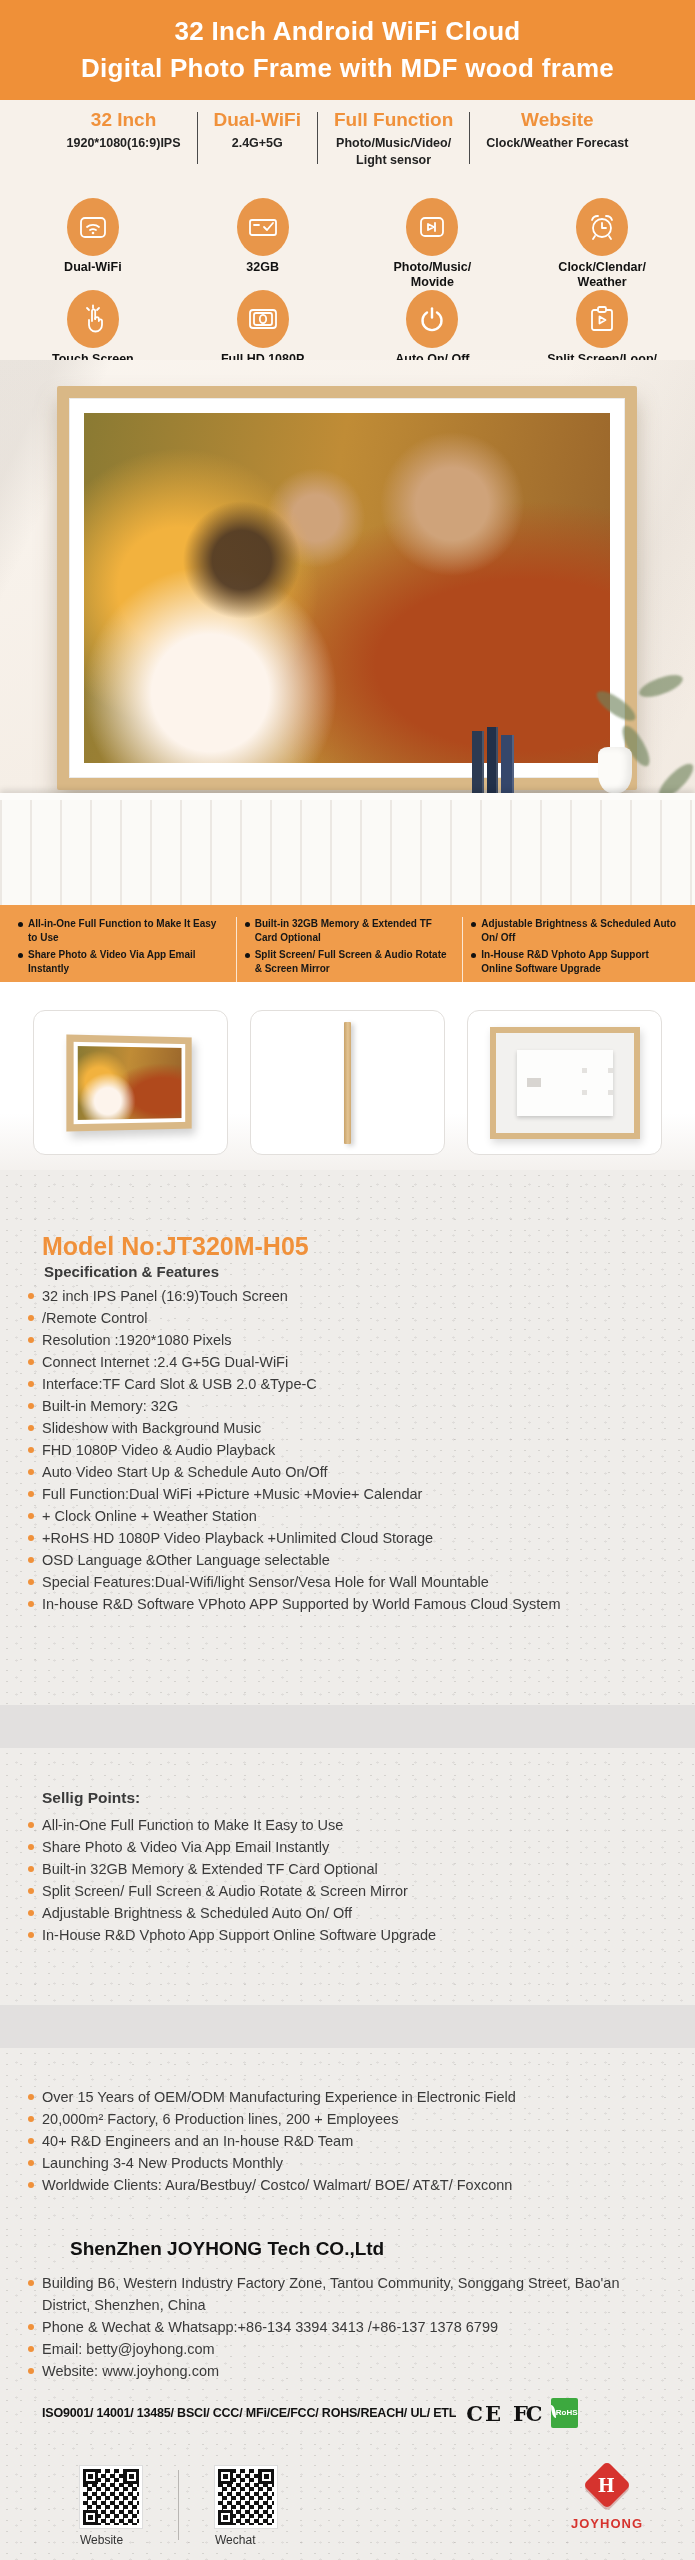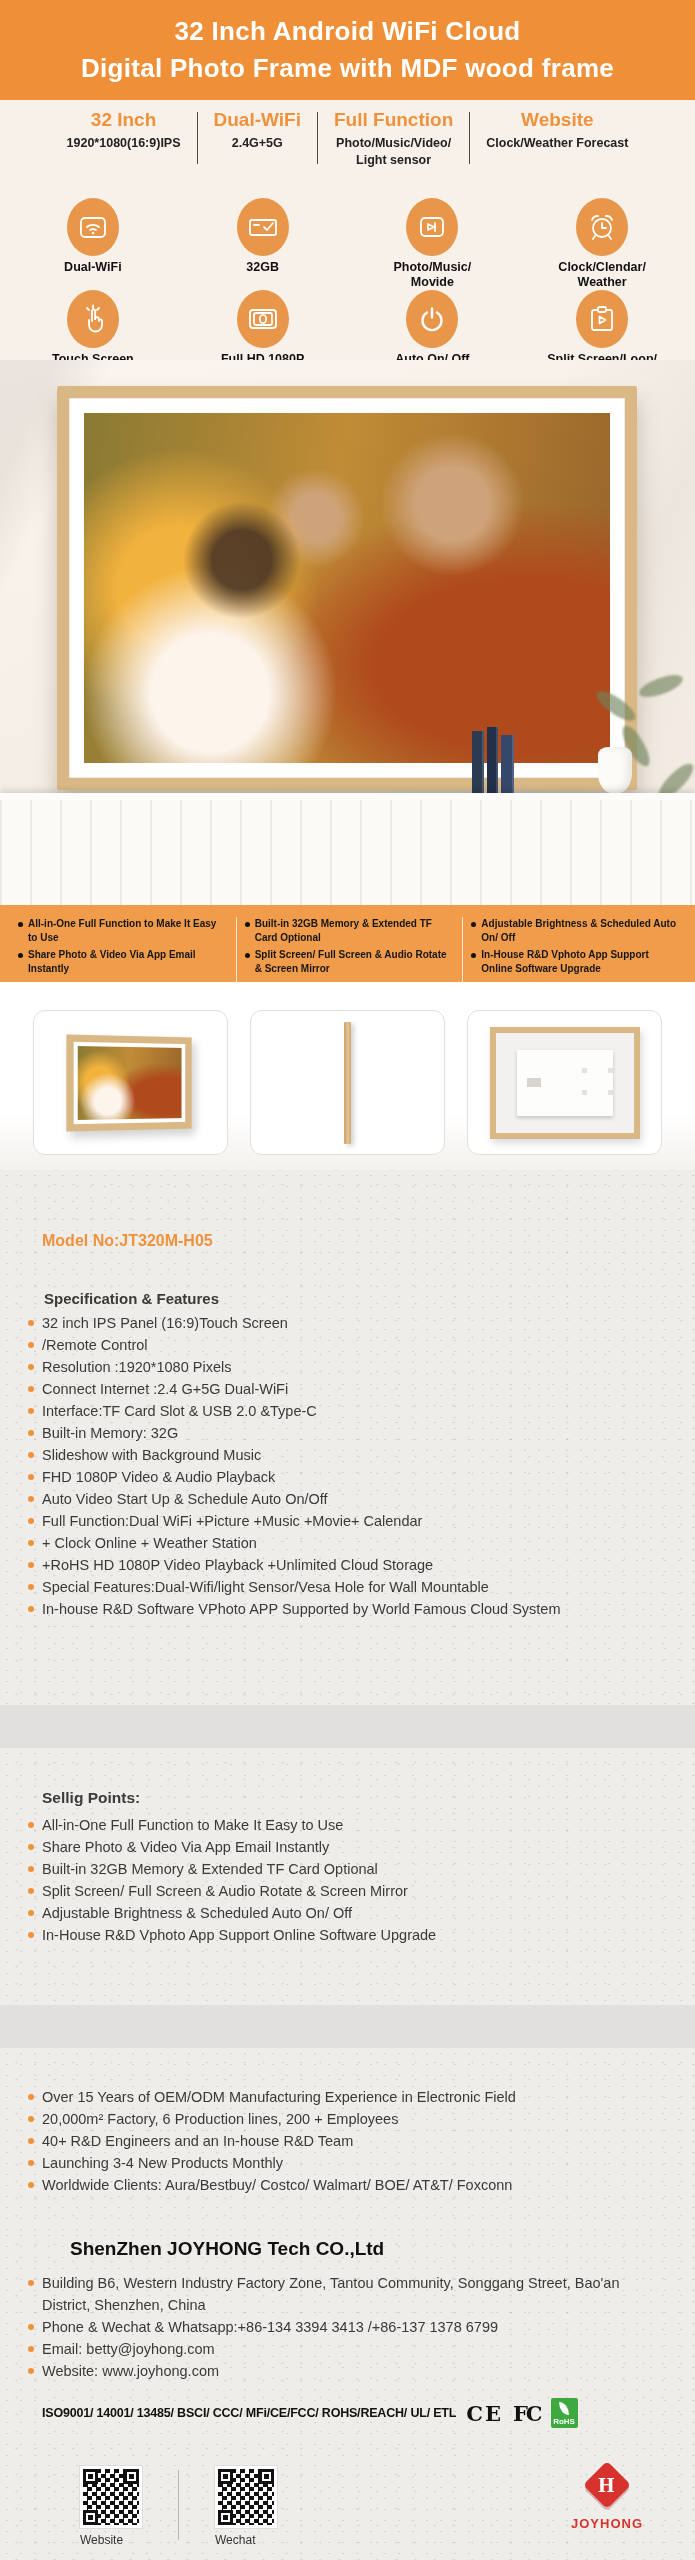--- a/index.html
+++ b/index.html
@@ -147,21 +147,21 @@
     display:flex; align-items:center; justify-content:center;
     box-shadow:2px 4px 8px rgba(0,0,0,.15);
   }
   .backpanel { width:96px; height:66px; background:#FDFDFC; box-shadow:0 2px 4px rgba(0,0,0,.18); position:relative; }
   .backpanel::after { content:""; position:absolute; left:10px; top:28px; width:14px; height:9px; background:#D8D5D1; }
   .backpanel::before { content:""; position:absolute; right:26px; top:18px; width:5px; height:5px; background:#E4E2DF;
     box-shadow:26px 0 0 #E4E2DF, 0 22px 0 #E4E2DF, 26px 22px 0 #E4E2DF; }
 
   
   .model-sec { height:535px; padding:62px 30px 0 42px; }
-  .model-title { color:#F0913B; font-size:16px; font-weight:700; margin-bottom:38px; }
+  .model-title { color:#F0913B; font-size:25px; font-weight:700; }
   .spec-heading { font-size:15px; font-weight:700; color:#3a3a3a; line-height:22px; margin-left:2px; }
   ul.dotlist { list-style:none; margin-top:2px; }
   ul.dotlist li {
     position:relative; font-size:14.5px; color:#3a3a3a; line-height:22px; font-weight:500;
     padding-left:0; max-width:600px;
   }
   ul.dotlist li::before { content:""; position:absolute; left:-14px; top:8px; width:6px; height:6px;
     border-radius:50%; background:#F0913B; }
 
   .grayband { height:43px; background:#E2E0DF; }
@@ -171,21 +171,21 @@
 
   .companyb-sec { height:182px; padding:36px 20px 0 42px; }
 
   .company-sec { height:230px; padding:8px 30px 0 42px; }
   .company-name { font-size:19px; font-weight:700; color:#111; margin-bottom:12px;margin-left:28px; }
   .certline { margin-top:16px; display:flex; align-items:center; gap:10px; }
   .certs { font-size:12.5px; font-weight:700; color:#111; letter-spacing:-.2px; }
   .ce { font-size:21px; font-weight:700; color:#111; letter-spacing:2px; font-family:"DejaVu Serif", serif; }
   .fcc { font-size:21px; font-weight:800; color:#111; letter-spacing:-2px; font-family:"DejaVu Serif", serif; }
   .rohs { width:27px; height:30px; background:#3DA93F; color:#fff; font-size:8px; font-weight:700;
-    display:flex; flex-direction:column; align-items:center; justify-content:flex-end; padding-bottom:2px; border-radius:2px; }
+    display:flex; align-items:center; justify-content:flex-end; padding-bottom:2px; border-radius:2px; }
   .rohs .leafdot { width:10px; height:13px; background:#fff; border-radius:0 100% 0 100%; margin-bottom:2px; }
 
   
   .footer { height:100px; position:relative; padding:6px 0 0 80px; display:flex; gap:36px; }
   .qrblock { text-align:left; }
   .qr {
     width:62px; height:62px; background:#fff; border:3px solid #fff; position:relative;
     background-image:repeating-conic-gradient(#111 0% 25%, #fff 0% 50%);
     background-size:9px 9px; outline:1px solid #ddd;
   }
@@ -390,20 +390,21 @@
     <li>Resolution :1920*1080 Pixels</li>
     <li>Connect Internet :2.4 G+5G Dual-WiFi</li>
     <li>Interface:TF Card Slot &amp; USB 2.0 &amp;Type-C</li>
     <li>Built-in Memory: 32G</li>
     <li>Slideshow with Background Music</li>
     <li>FHD 1080P Video &amp; Audio Playback</li>
     <li>Auto Video Start Up &amp; Schedule Auto On/Off</li>
     <li>Full Function:Dual WiFi +Picture +Music +Movie+ Calendar</li>
     <li>+ Clock Online + Weather Station</li>
     <li>+RoHS HD 1080P Video Playback +Unlimited Cloud Storage</li>
+    <li>OSD Language &amp;Other Language selectable</li>
     <li>Special Features:Dual-Wifi/light Sensor/Vesa Hole for Wall Mountable</li>
     <li>In-house R&amp;D Software VPhoto APP Supported by World Famous Cloud System</li>
   </ul>
 </div>
 
 <div class="grayband"></div>
 
 <div class="selling-sec speckle">
   <div class="selling-heading">Sellig Points:</div>
   <ul class="dotlist">

